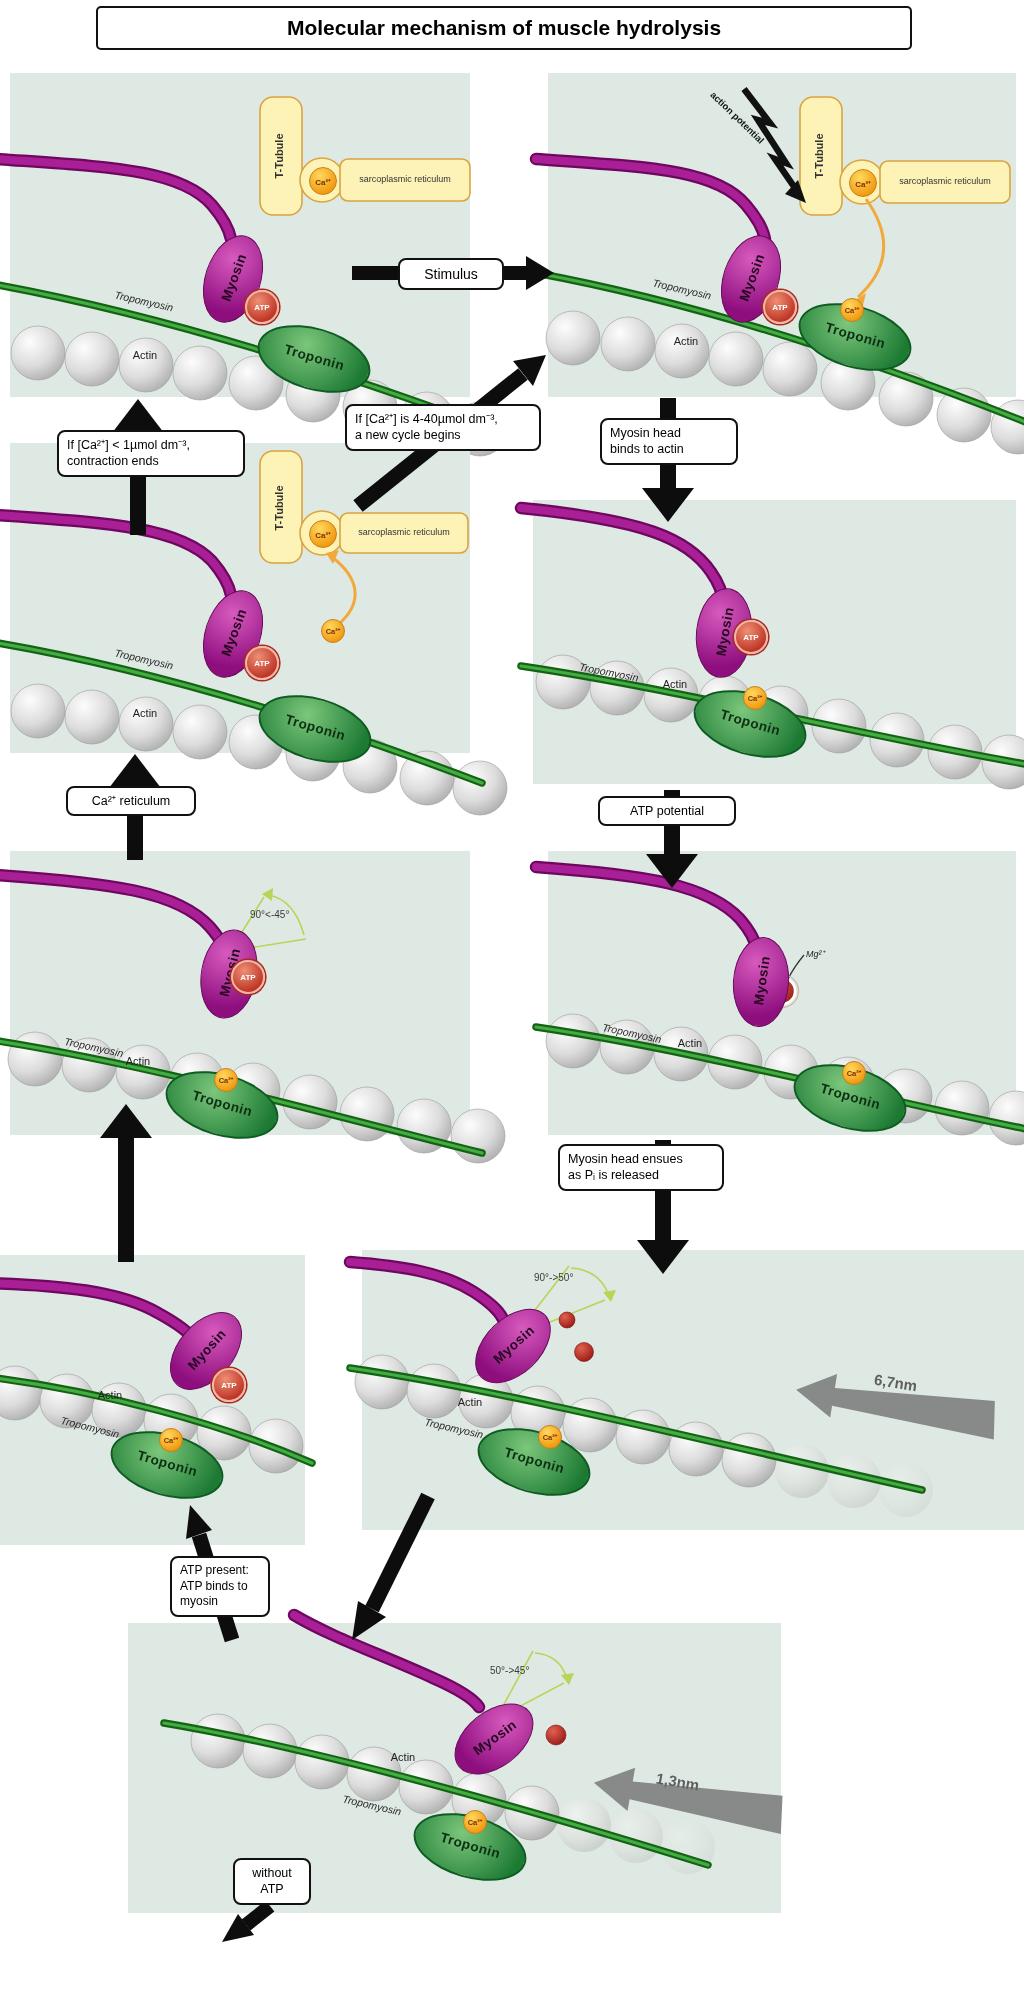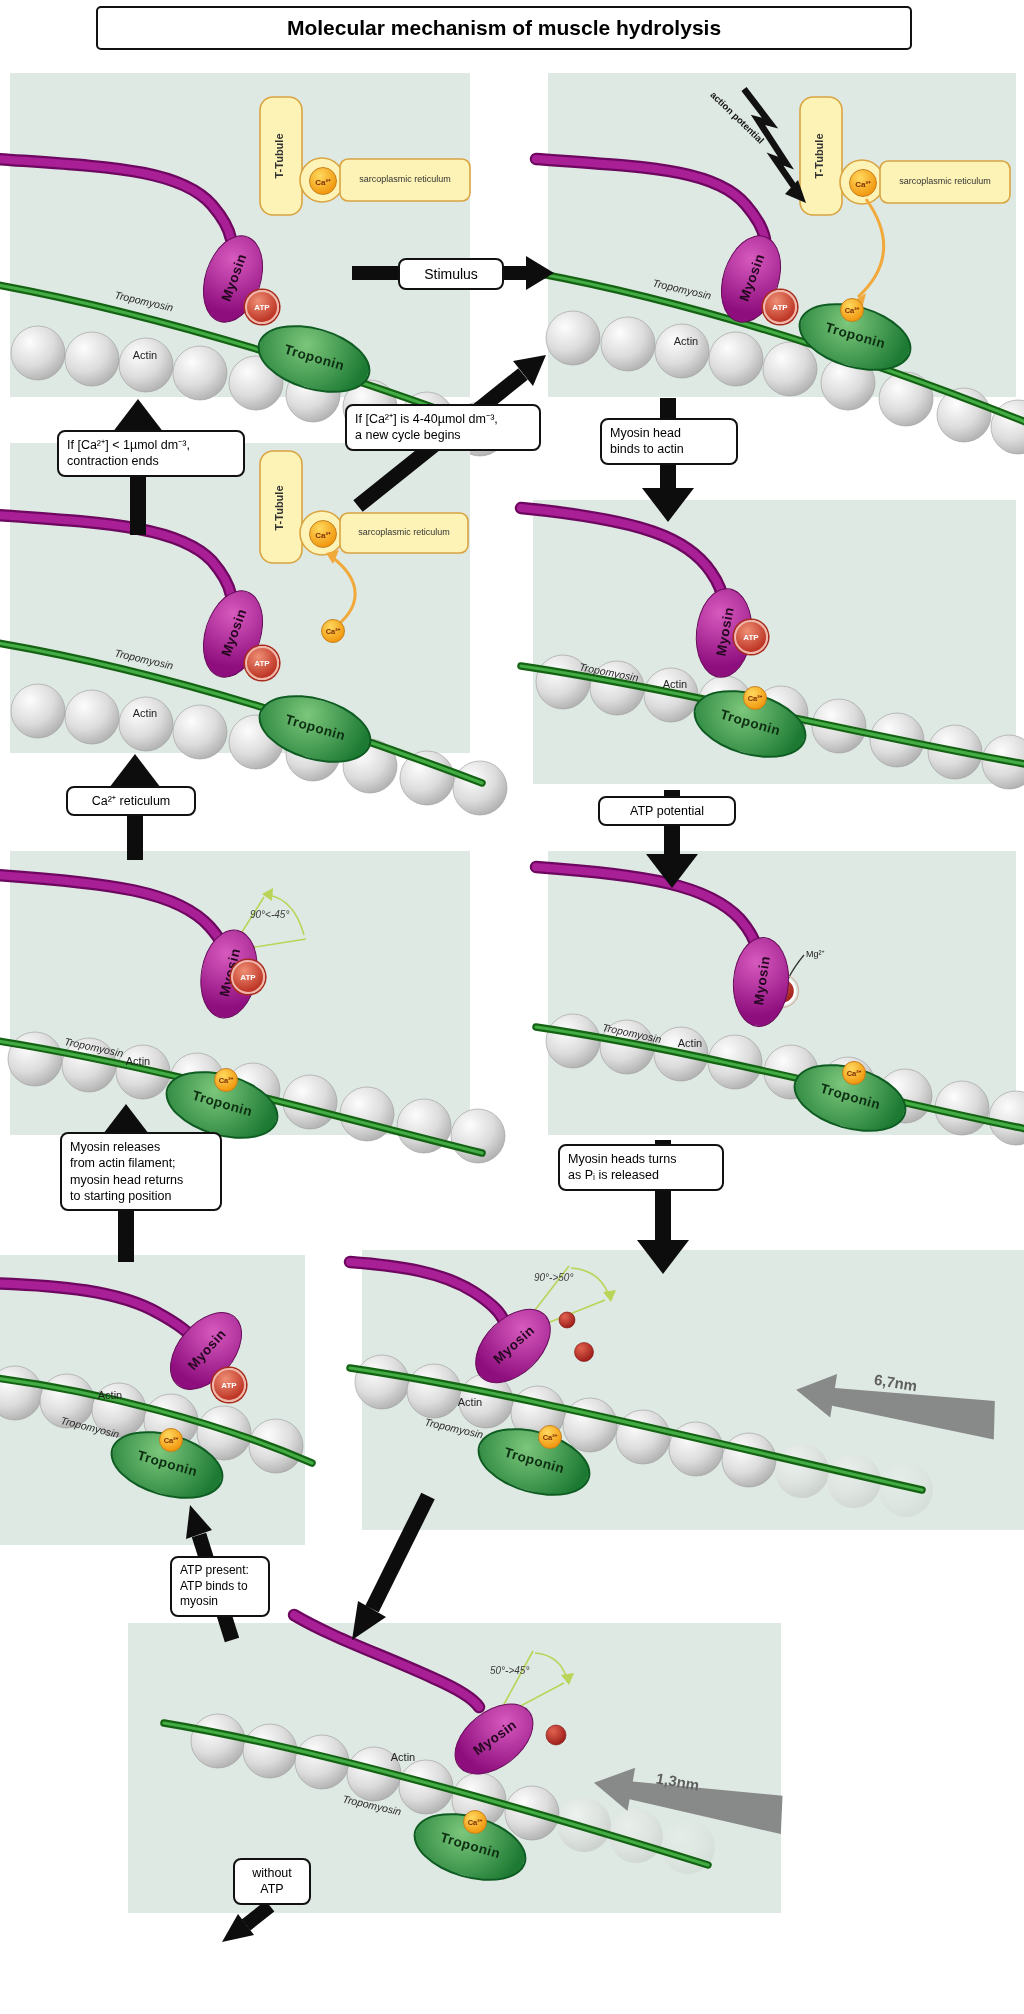--- a/index.html
+++ b/index.html
@@ -38,23 +38,23 @@
   .ca{position:absolute;width:22px;height:22px;border-radius:50%;
       background:radial-gradient(circle at 38% 30%,#ffd95e,#f0940a 80%);
       border:1.5px solid #c87f1b;color:#7c2d06;font-size:7.5px;font-weight:bold;
       display:flex;align-items:center;justify-content:center;}
   .ca.big{width:26px;height:26px;font-size:8px;}
   .actlbl{position:absolute;width:60px;text-align:center;font-size:11px;color:#222;}
   .trmlbl{position:absolute;width:92px;text-align:center;font-size:10.5px;font-style:italic;color:#2a2a2a;}
   .tublbl{position:absolute;width:100px;height:16px;text-align:center;font-size:11px;
           font-weight:bold;color:#333;transform:rotate(-90deg);}
   .srlbl{position:absolute;text-align:center;font-size:9px;color:#333;}
-  .ann{position:absolute;font-size:10px;color:#3c3c3c;white-space:nowrap;font-style:italic;}
+  .ann{position:absolute;font-size:10px;color:#3c3c3c;white-space:nowrap;}
   .nm{position:absolute;font-size:15px;font-weight:bold;color:#5f5f5f;white-space:nowrap;}
-  .mg{position:absolute;font-size:9px;color:#222;white-space:nowrap;text-align:right;}
+  .mg{position:absolute;font-size:9px;font-style:italic;color:#222;white-space:nowrap;text-align:right;}
   .ap{position:absolute;width:100px;font-size:9.5px;font-weight:bold;color:#111;
       transform:rotate(44deg);transform-origin:left top;white-space:nowrap;}
   .box{position:absolute;background:#fff;border:2px solid #111;border-radius:8px;
        padding:5px 8px;font-size:12.5px;line-height:1.3;color:#000;white-space:pre-line;z-index:30;}
   .box.c{text-align:center;}
   #title{position:absolute;left:96px;top:6px;width:812px;height:40px;background:#fff;
          border:2.5px solid #111;border-radius:5px;display:flex;align-items:center;justify-content:center;
          font-size:21px;font-weight:bold;color:#000;z-index:30;}
   #flowarrows{position:absolute;left:0;top:0;z-index:20;pointer-events:none;}
 </style>
@@ -429,25 +429,21 @@
 
 <div class="box c" style="left:398px;top:258px;width:86px;font-size:14px">Stimulus</div>
 <div class="box" style="left:57px;top:430px;width:168px">If [Ca²⁺] &lt; 1µmol dm⁻³,
 contraction ends</div>
 <div class="box" style="left:345px;top:404px;width:176px">If [Ca²⁺] is 4-40µmol dm⁻³,
 a new cycle begins</div>
 <div class="box" style="left:600px;top:418px;width:118px">Myosin head
 binds to actin</div>
 <div class="box c" style="left:66px;top:786px;width:110px">Ca²⁺ reticulum</div>
 <div class="box c" style="left:598px;top:796px;width:118px">ATP potential</div>
-<div class="box" style="left:60px;top:1132px;width:142px">Myosin releases
-from actin filament;
-myosin head returns
-to starting position</div>
-<div class="box" style="left:558px;top:1144px;width:146px">Myosin heads turns
+<div class="box" style="left:558px;top:1144px;width:146px">Myosin head ensues
 as Pᵢ is released</div>
 <div class="box" style="left:170px;top:1556px;width:80px;font-size:12px">ATP present:
 ATP binds to
 myosin</div>
 <div class="box c" style="left:233px;top:1858px;width:58px">without
 ATP</div>
 
 </div>
 
 </body></html>

